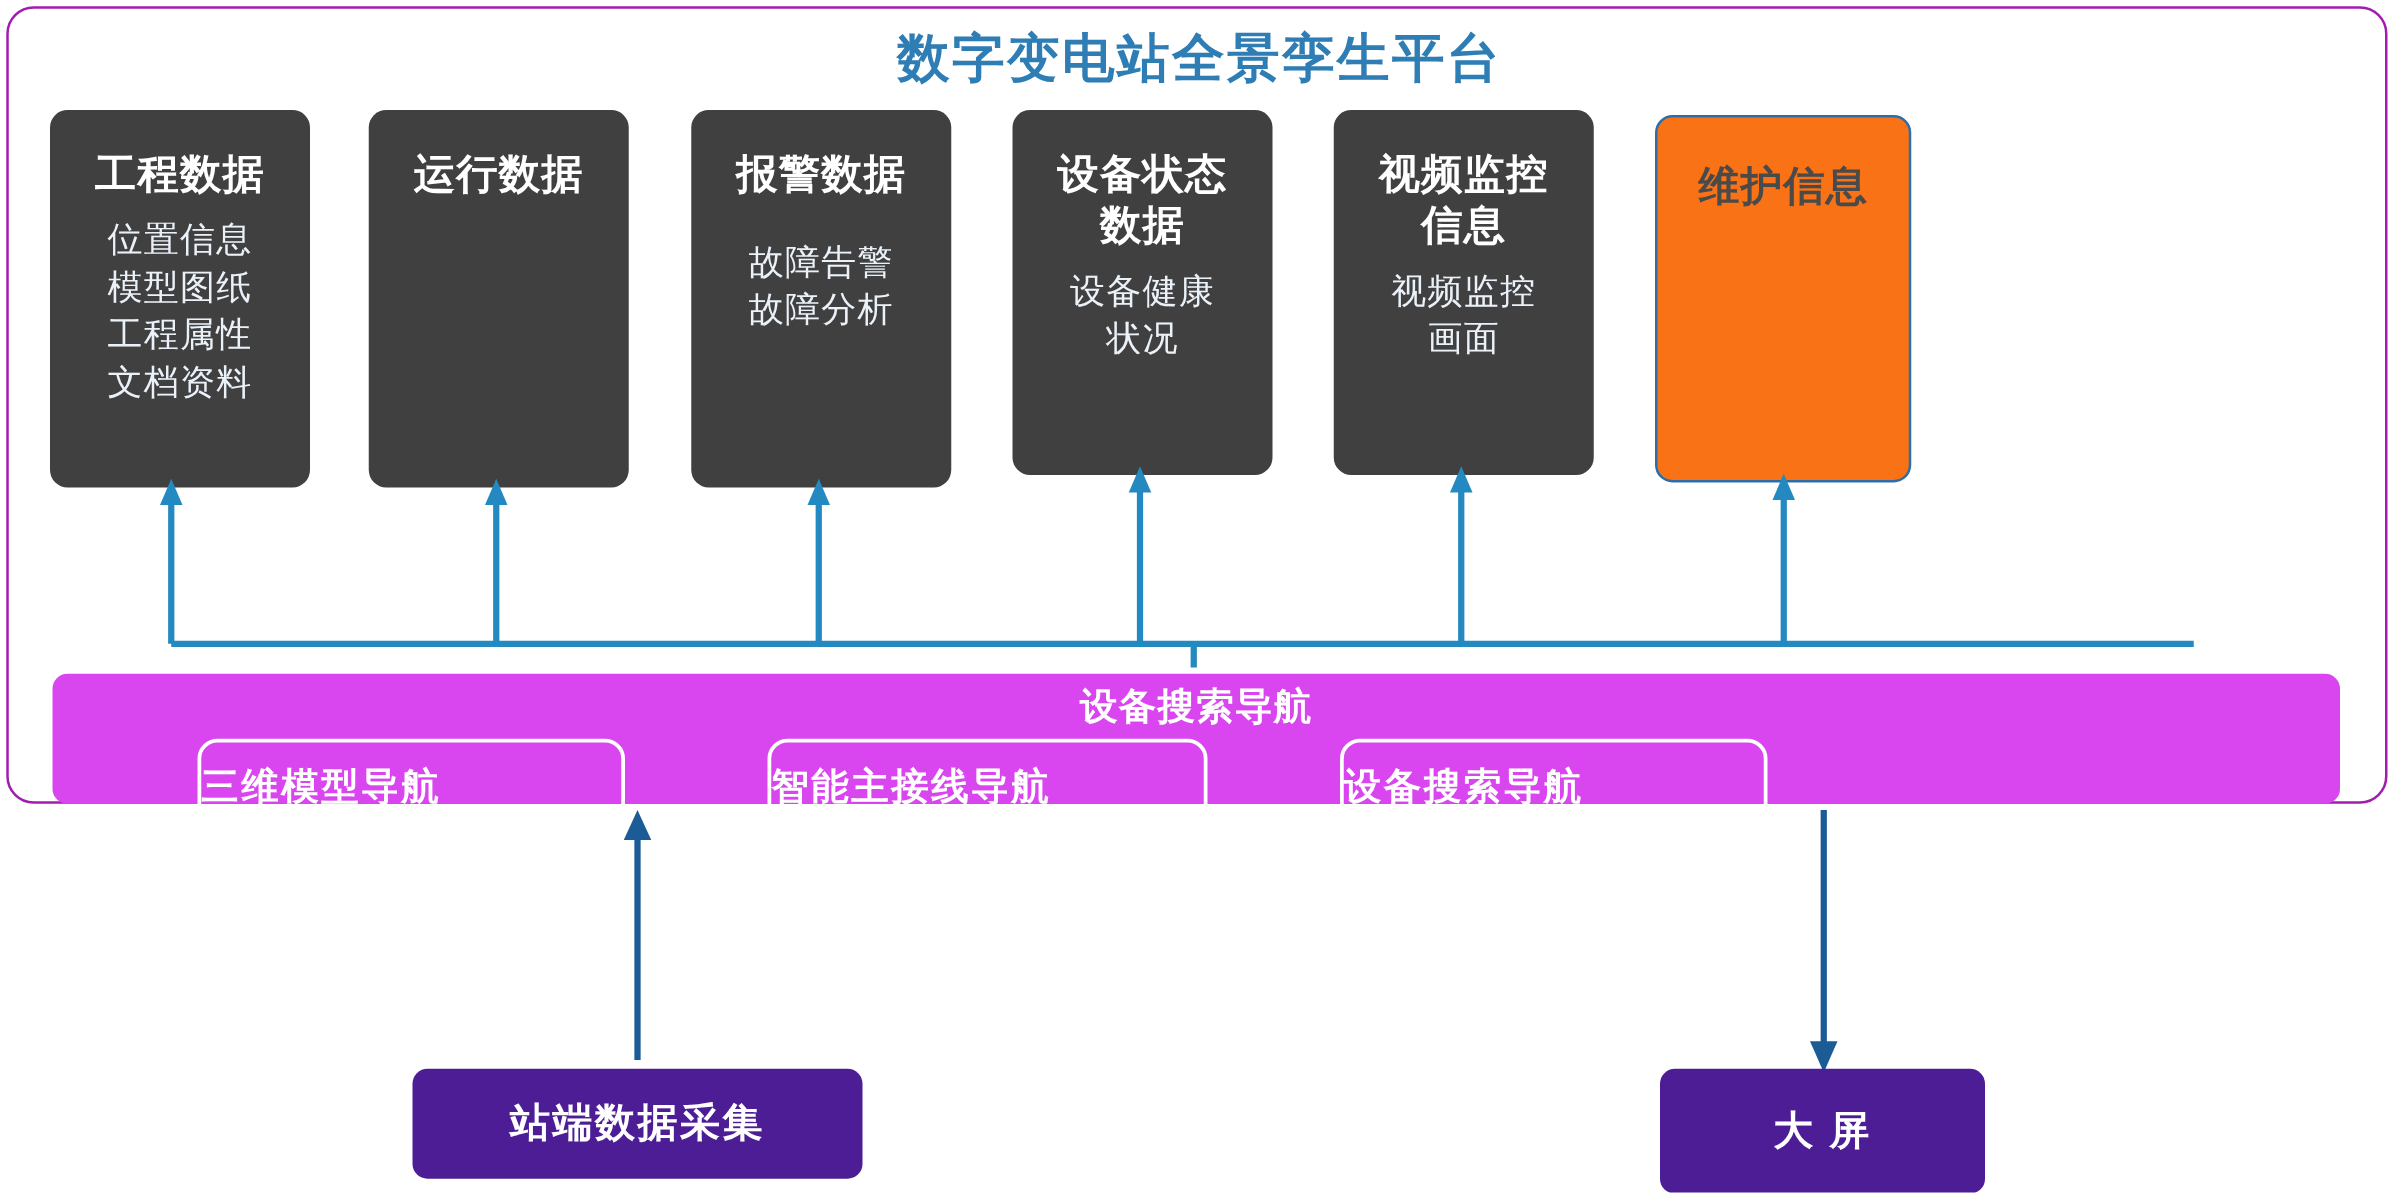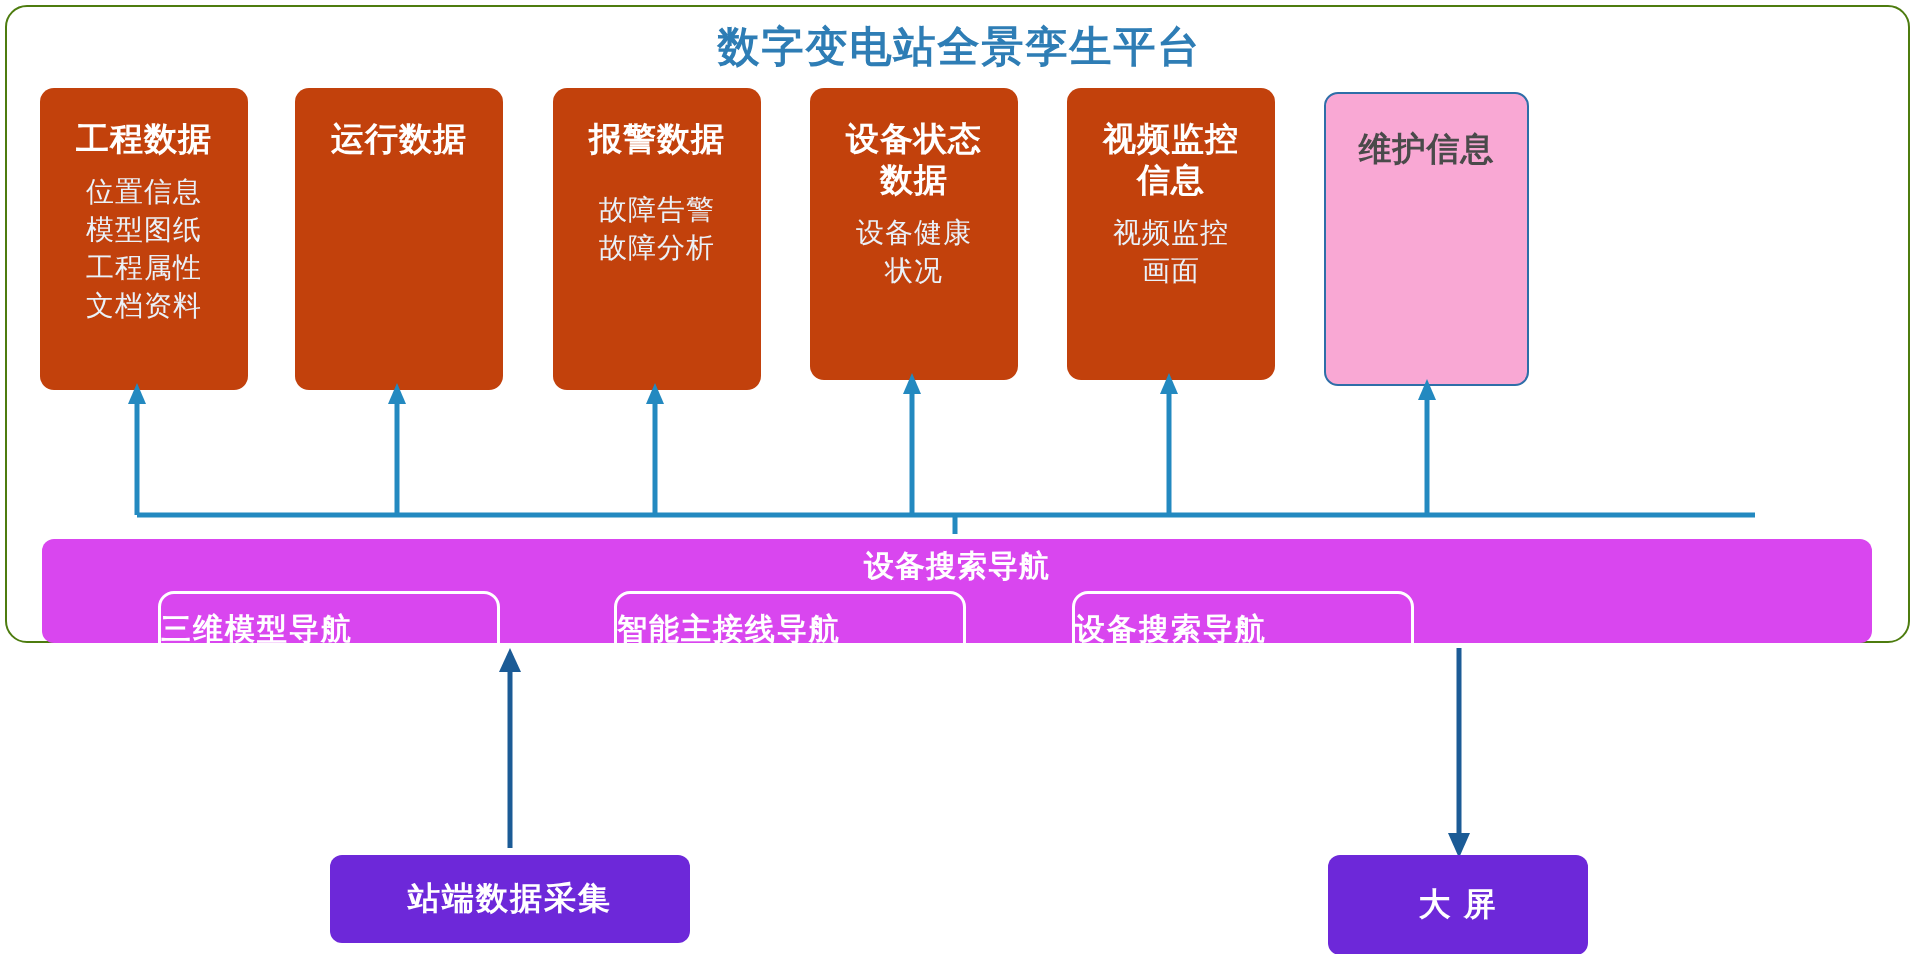--- a/index.html
+++ b/index.html
@@ -4,39 +4,39 @@
 <style>
   html,body{margin:0;padding:0;background:#ffffff;}
   body{width:1920px;height:954px;position:relative;overflow:hidden;
        font-family:"Liberation Sans","DejaVu Sans",sans-serif;}
 
   #stage{position:absolute;left:0;top:0;width:1920px;height:954px;}
 
   
   .platform-frame{
     position:absolute;left:5px;top:5px;width:1905px;height:638px;
-    border:2px solid #4d7c0f;border-radius:22px;background:#ffffff;
+    border:2px solid #a21caf;border-radius:22px;background:#ffffff;
     box-sizing:border-box;
   }
 
   .platform-title{
     position:absolute;left:0;top:14px;width:1905px;text-align:center;
     font-size:42px;font-weight:bold;color:#2E7DB5;letter-spacing:2px;
     line-height:52px;white-space:nowrap;
   }
 
   
   .cards-row{position:absolute;left:0;top:0;width:1905px;height:400px;}
 
   .data-card{
     position:absolute;border-radius:14px;box-sizing:border-box;
     text-align:center;overflow:hidden;
   }
-  .data-card.blue{background:#c2410c;}
-  .data-card.gray{background:#f9a8d4;border:2px solid #2E6EA8;}
+  .data-card.blue{background:#404040;}
+  .data-card.gray{background:#f97316;border:2px solid #2E6EA8;}
 
   .card-title{
     font-size:33px;font-weight:bold;line-height:41px;
     letter-spacing:1px;margin-top:30px;
   }
   .data-card.blue .card-title{color:#ffffff;}
   .data-card.gray .card-title{color:#4A4A4A;}
 
   .card-lines{
     margin-top:14px;font-size:28px;line-height:38px;color:#EAF1F8;
@@ -61,21 +61,21 @@
   .nav-pill{
     position:absolute;top:52px;height:76px;
     border:3px solid #ffffff;border-radius:16px;background:transparent;
     display:flex;align-items:center;justify-content:flex-start;
     font-size:30px;font-weight:bold;color:#ffffff;letter-spacing:2px;
     box-sizing:border-box;white-space:nowrap;
   }
 
   
   .orange-box{
-    position:absolute;background:#6d28d9;border-radius:12px;
+    position:absolute;background:#4c1d95;border-radius:12px;
     display:flex;align-items:center;justify-content:center;
     font-size:32px;font-weight:bold;color:#ffffff;letter-spacing:2px;
     white-space:nowrap;box-sizing:border-box;
   }
 </style>
 </head>
 <body>
 
 <div id="stage">
 

